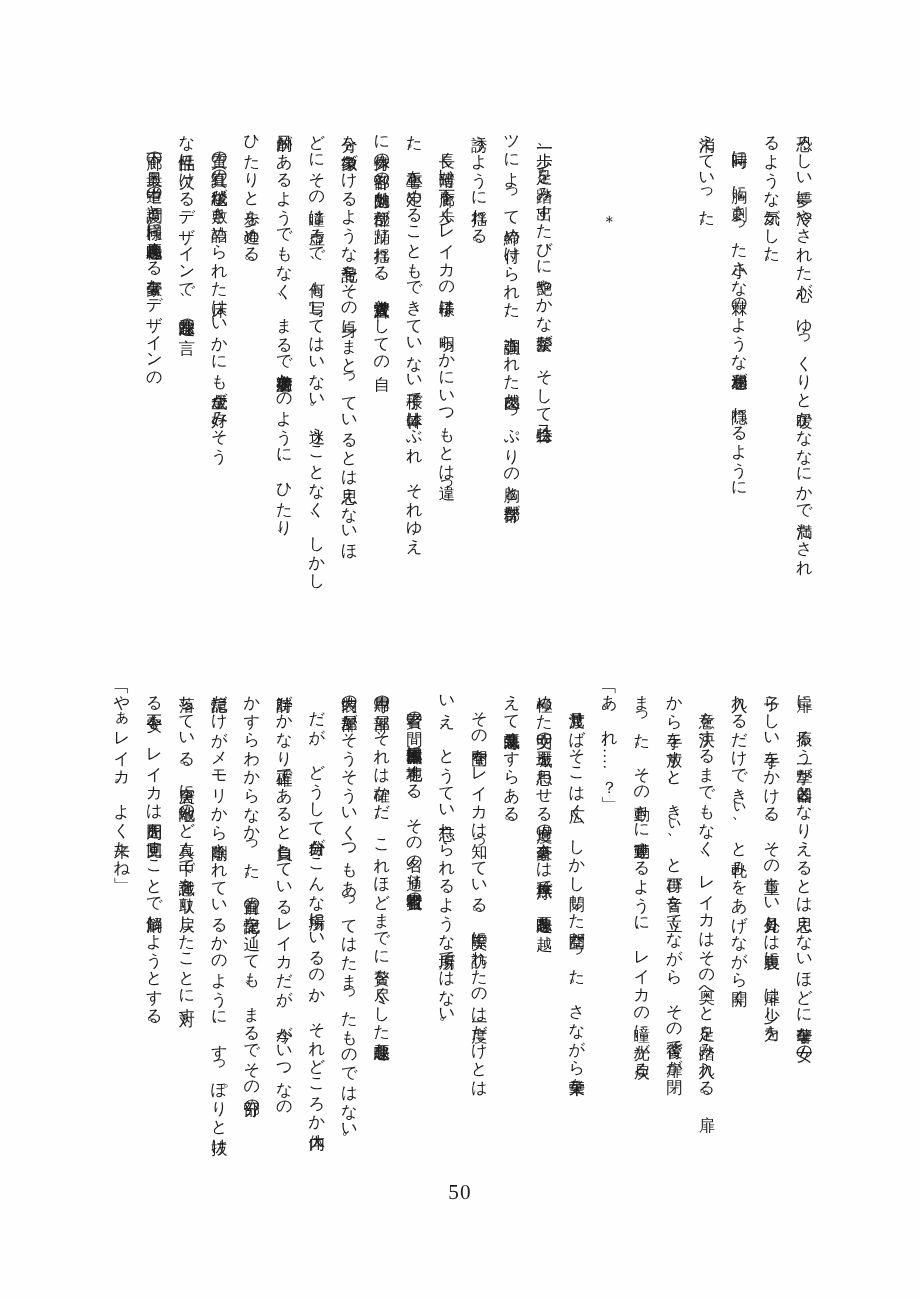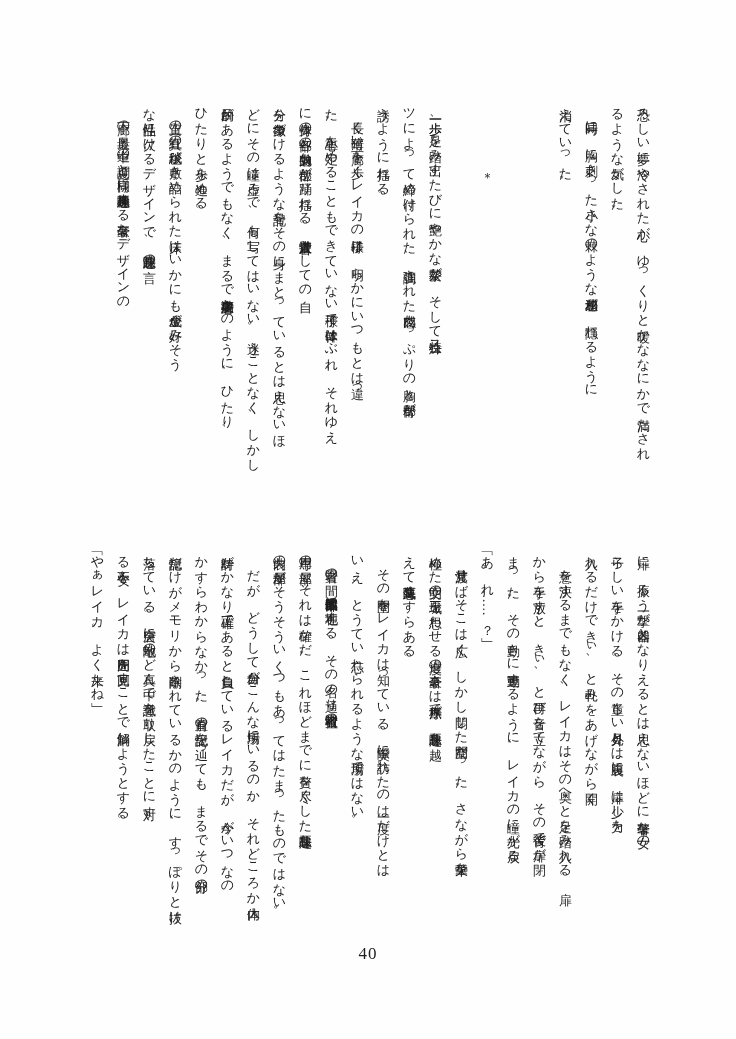--- a/index.html
+++ b/index.html
@@ -74,15 +74,15 @@
       <div class="line">内装の部屋がそうそういくつもあってはたまったものではない。</div>
       <div class="line">　だが、どうして自分がこんな場所にいるのか、それどころか体内</div>
       <div class="line">時計がかなり正確であると自負しているレイカだが、今がいつなの</div>
       <div class="line">かすらわからなかった。直前の記憶を辿っても、まるでその部分の</div>
       <div class="line">記憶だけがメモリから削除されているかのように、すっぽりと抜け</div>
       <div class="line">落ちている。唐突に敵地のど真ん中で意識を取り戻したことに対す</div>
       <div class="line">る不安を、レイカは周囲を見回すことで解消しようとする。</div>
       <div class="line">「やぁレイカ。よく来たね」</div>
     </div>
 
-  <div class="page-number">40</div>
+  <div class="page-number">50</div>
 
 </div>
 
 </body></html>

